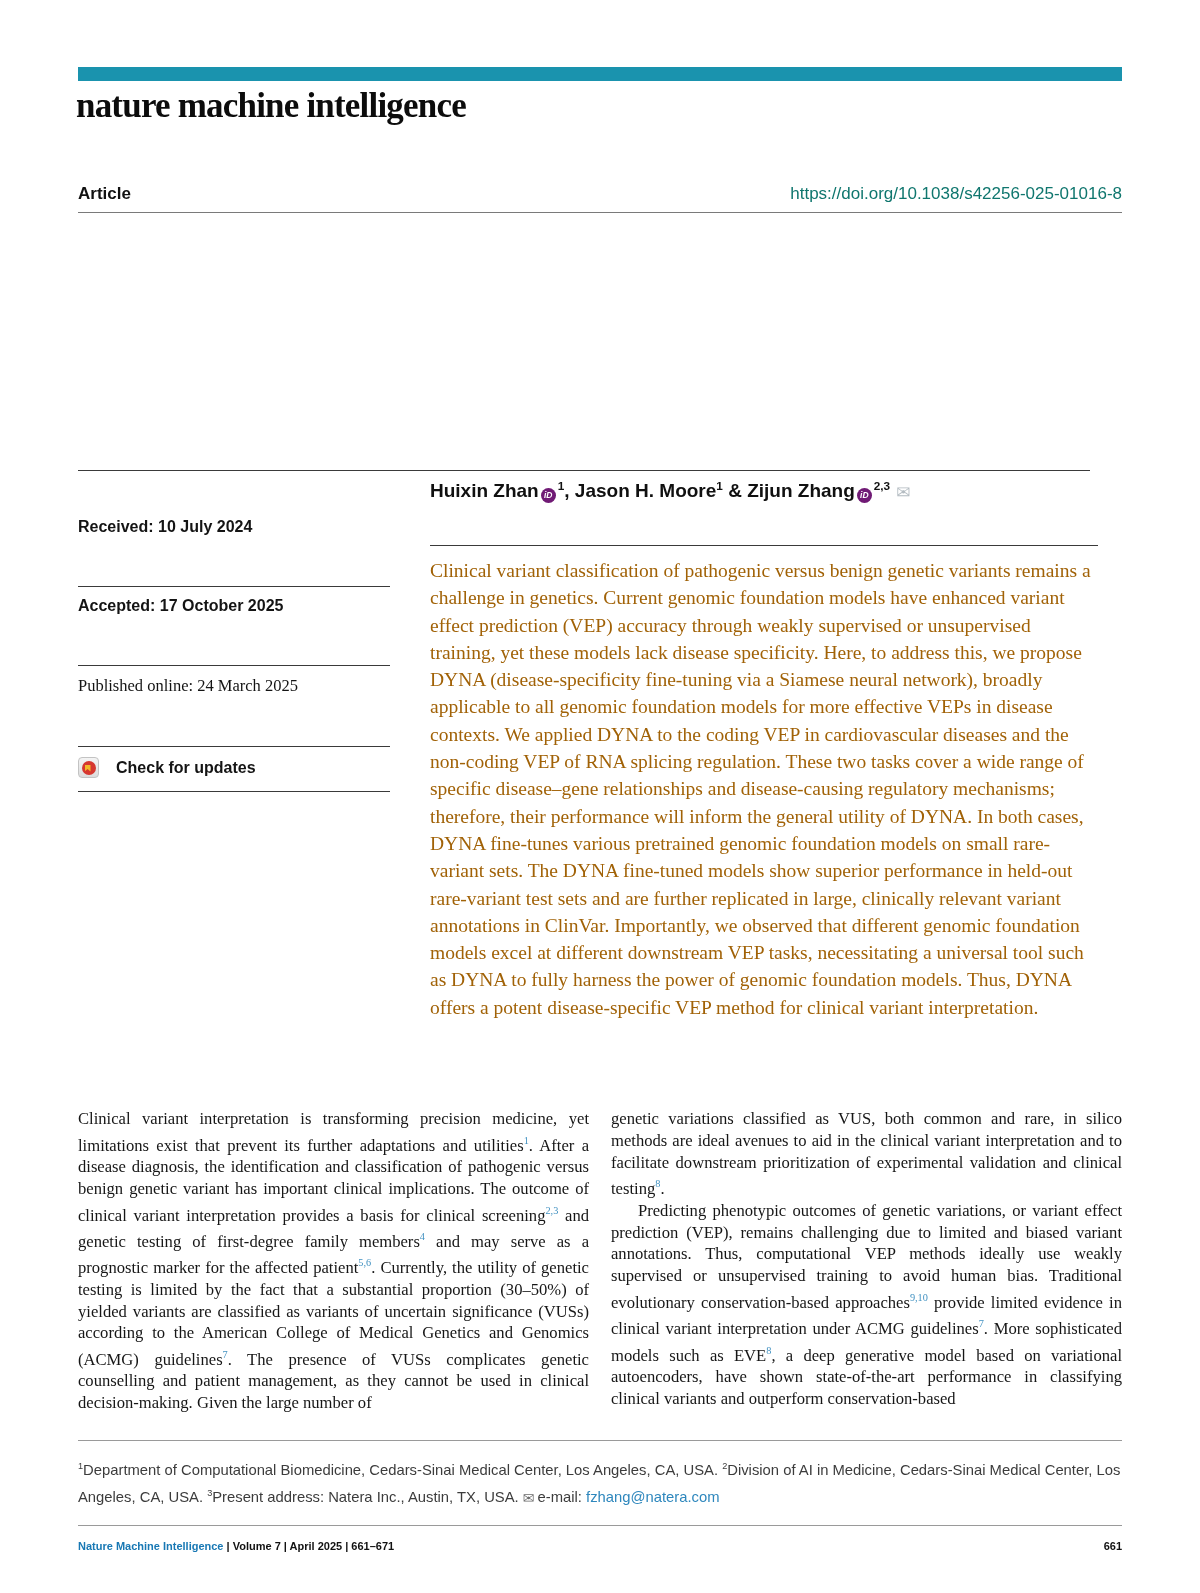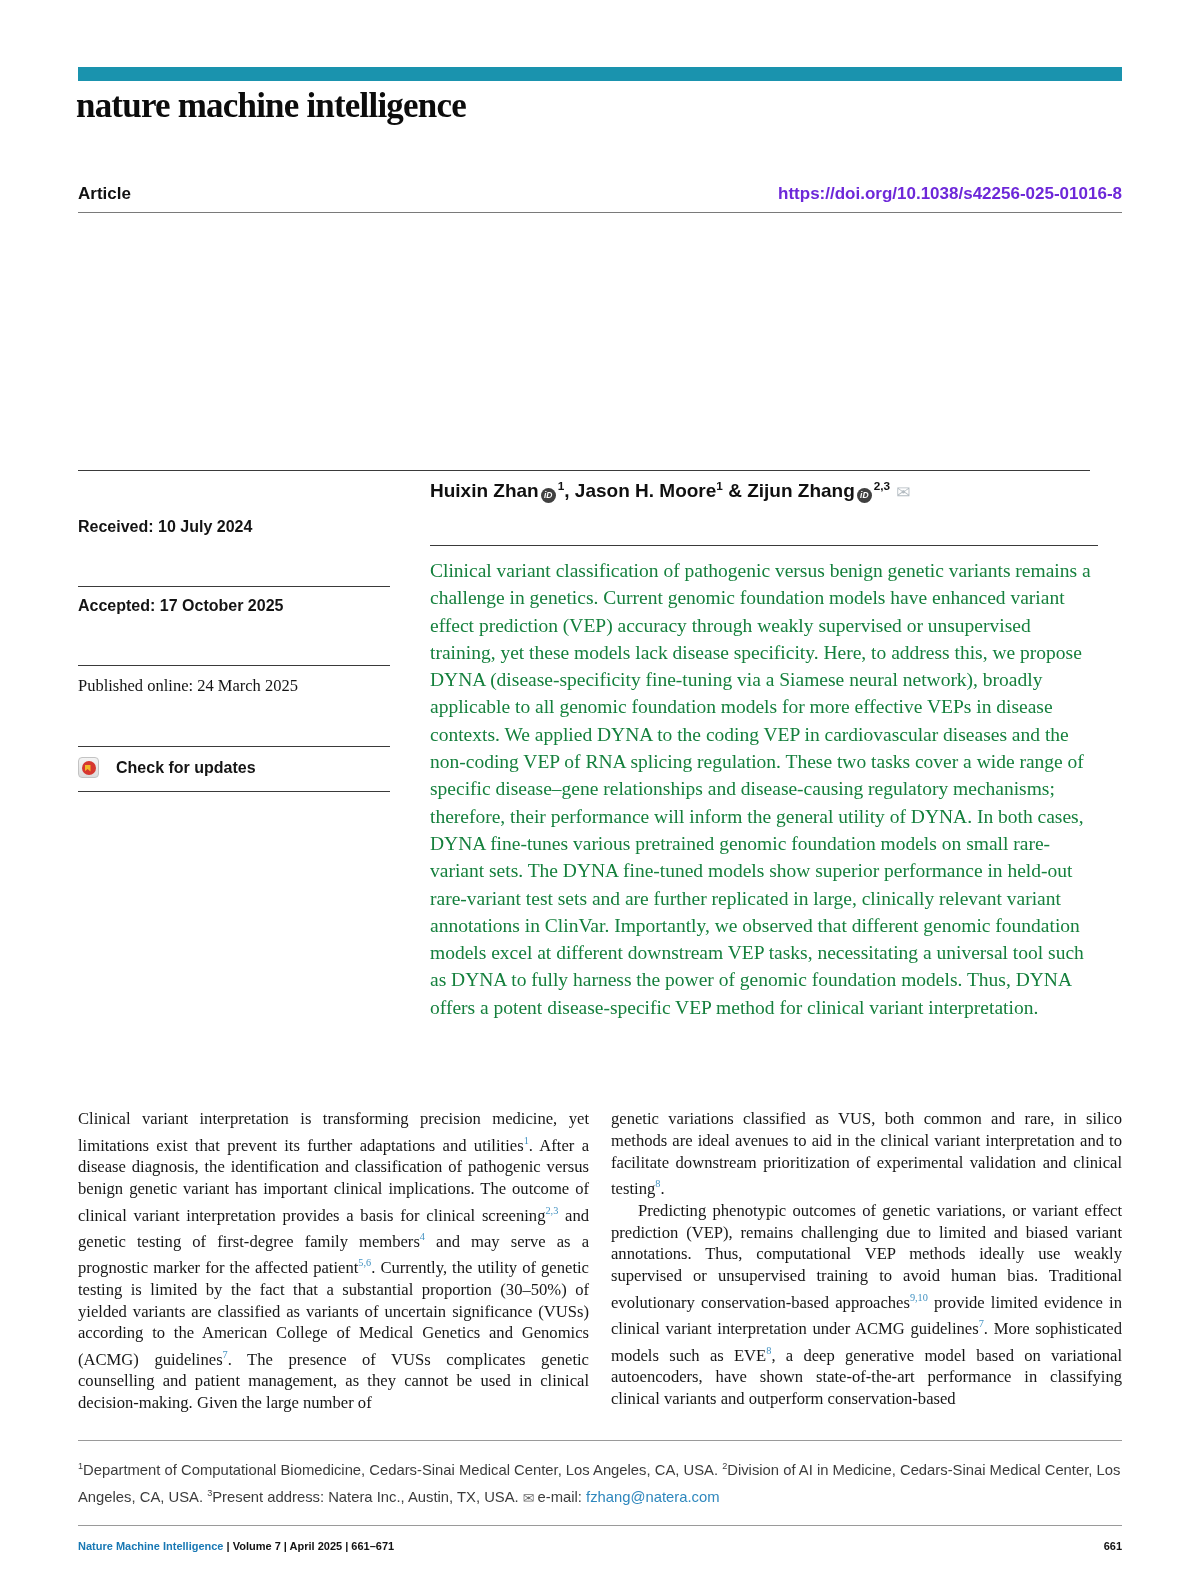--- a/index.html
+++ b/index.html
@@ -22,21 +22,21 @@
     position: absolute; left: 76px; top: 86px;
     font-family: "Liberation Serif", serif;
     font-weight: 700; font-size: 35px; letter-spacing: -0.8px;
     color: #0c0c0c;
   }
   .article-row {
     position: absolute; left: 78px; top: 184px; width: 1044px;
     display: flex; justify-content: space-between; align-items: baseline;
   }
   .article-label { font-weight: 700; font-size: 17px; color: #111; }
-  .doi-link { font-weight: 700; font-size: 17px; color: #6d28d9; text-decoration: none; }
+  .doi-link { font-weight: 400; font-size: 17px; color: #0f766e; text-decoration: none; }
   .rule { position: absolute; left: 78px; background: #8c8c8c; height: 1px; }
   .rule-under-article { top: 212px; width: 1044px; background: #7a7a7a; }
   .article-title {
     position: absolute; left: 76px; top: 224px; width: 1046px;
     font-family: "Liberation Serif", serif;
     font-weight: 700; font-size: 44px; line-height: 53px; letter-spacing: -1px;
     color: #0b0b0b;
   }
   .meta-panel { position: absolute; left: 78px; top: 470px; width: 312px; }
   .meta-row {
@@ -71,21 +71,21 @@
   .authors-block { position: absolute; left: 430px; top: 479px; width: 668px; }
   .authors-line { font-weight: 700; font-size: 19px; color: #101010; }
   .ref-sup { color: #4191c1; font-size: 62%; vertical-align: super; font-weight: 700; }
   .authors-line .ref-sup { color: #111; }
   .abstract-block {
     position: absolute; left: 430px; top: 545px; width: 668px;
     border-top: 1px solid #3a3a3a; padding-top: 11px;
   }
   .abstract-text {
     font-family: "Liberation Serif", serif;
-    font-size: 19.5px; line-height: 27.3px; color: #15803d;
+    font-size: 19.5px; line-height: 27.3px; color: #a16207;
     text-align: left;
   }
   .body-col {
     position: absolute; top: 1108px; width: 511px;
     font-family: "Liberation Serif", serif;
     font-size: 16.6px; line-height: 21.8px; color: #161616;
     text-align: justify;
   }
   .body-col.left { left: 78px; }
   .body-col.right { left: 611px; }
@@ -101,21 +101,21 @@
   .rule-footer-top { top: 1525px; width: 1044px; background: #9a9a9a; }
   .footer-row {
     position: absolute; left: 78px; top: 1540px; width: 1044px;
     display: flex; justify-content: space-between; align-items: baseline;
     font-weight: 700; font-size: 11px; color: #111;
   }
   .footer-journal { color: #1878b4; cursor: pointer; }
   .inline-icon.orcid {
     display: inline-flex; align-items: center; justify-content: center;
     width: 15px; height: 15px; border-radius: 50%;
-    background: #404040; color: #fff;
+    background: #701a75; color: #fff;
     font-size: 8.5px; font-weight: 700; font-style: italic;
     vertical-align: -1px; margin: 0 2px;
     font-family: "Liberation Sans", sans-serif;
   }
   .inline-icon.envelope {
     color: #b4bcc2; font-size: 17px; font-weight: 400;
     margin-left: 6px; vertical-align: -1px; font-style: normal;
   }
   .affiliations .inline-icon.envelope { color: #6b6b6b; font-size: 14px; margin-left: 0; margin-right: 3px; }
 </style>

